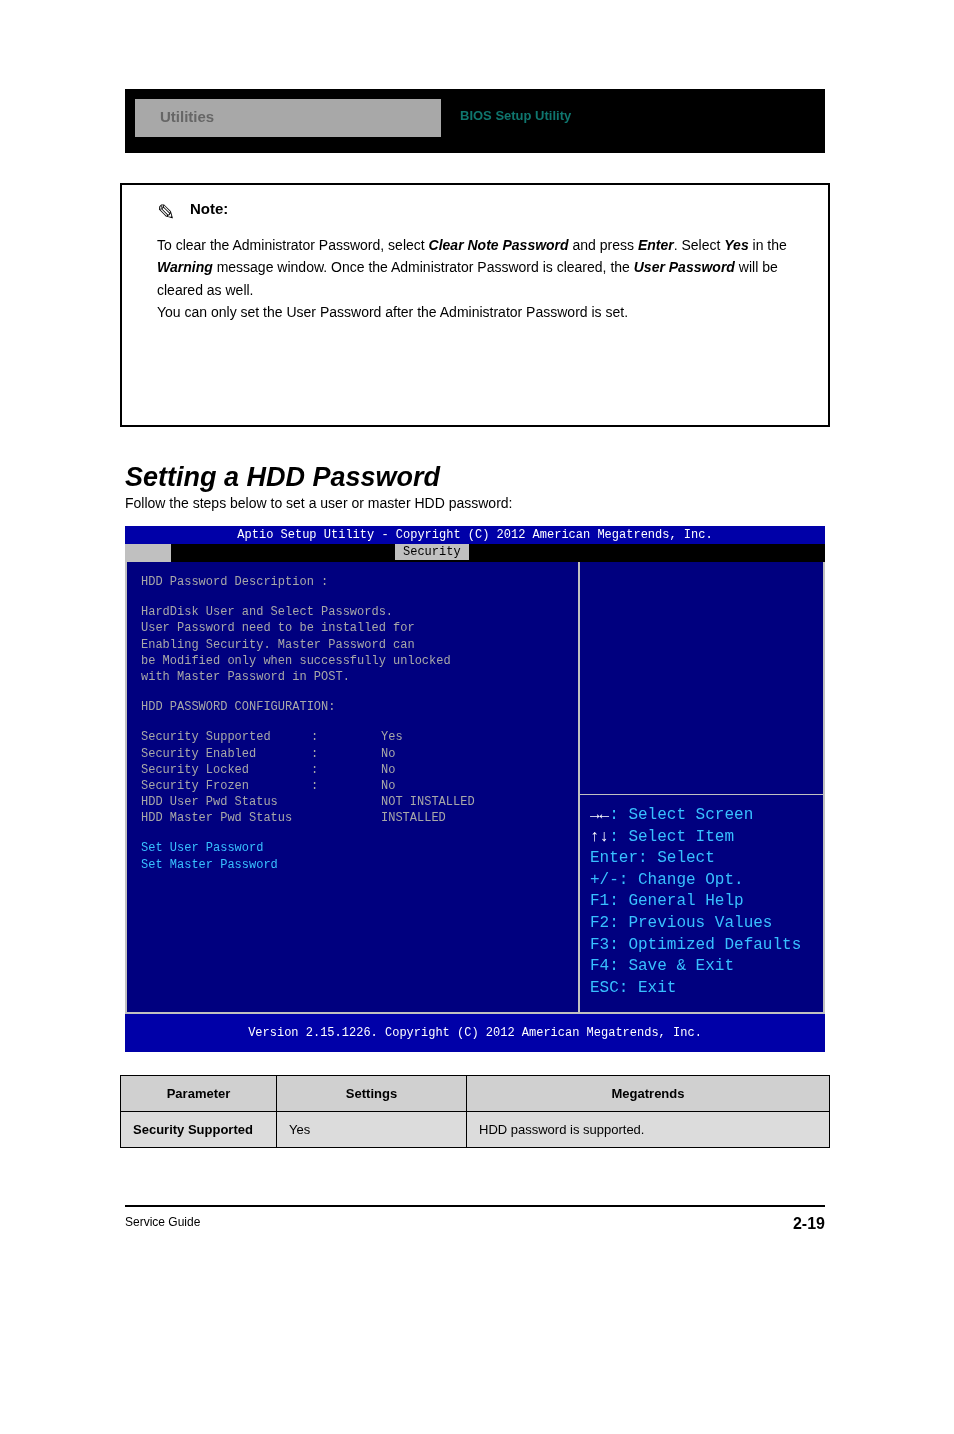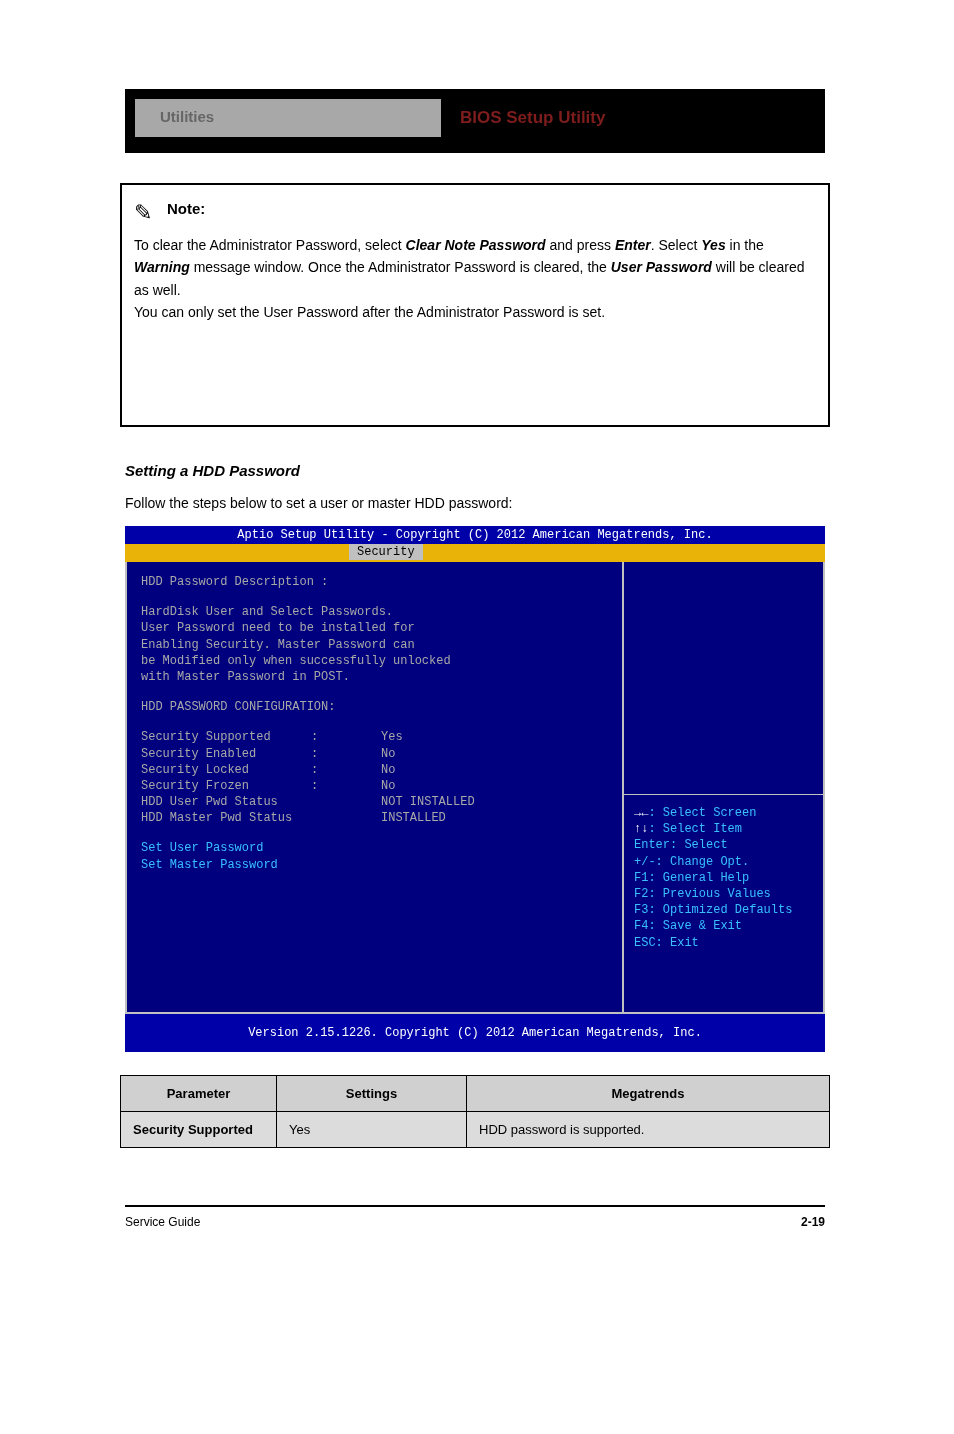--- a/index.html
+++ b/index.html
@@ -1,56 +1,56 @@
 <!DOCTYPE html>
 <html><head>
 <meta charset="utf-8">
 <style>
   * { margin: 0; padding: 0; box-sizing: border-box; }
   body { width: 954px; height: 1434px; background: #fff; font-family: Arial, sans-serif; position: relative; }
 
   .header-bar { position: absolute; left: 125px; top: 89px; width: 700px; height: 64px; background: #000; }
   .header-gray { position: absolute; left: 135px; top: 99px; width: 306px; height: 38px; background: #a8a8a8; }
   .header-text { position: absolute; left: 160px; top: 108px; font-size: 15px; font-weight: bold; color: #666; }
-  .header-right { position: absolute; left: 460px; top: 108px; color: #7f1d1d; font-size: 17px; font-weight: bold; }
+  .header-right { position: absolute; left: 460px; top: 108px; color: #0f766e; font-size: 13px; font-weight: bold; }
 
-  .note-box { position: absolute; left: 120px; top: 183px; width: 710px; height: 244px; border: 2px solid #000; padding: 15px 12px; }
+  .note-box { position: absolute; left: 120px; top: 183px; width: 710px; height: 244px; border: 2px solid #000; padding: 15px 35px; }
   .note-icon { display: inline-block; vertical-align: top; margin-right: 10px; font-size: 22px; }
   .note-title { font-weight: bold; font-size: 15px; display: inline-block; }
   .note-body { font-size: 14px; line-height: 1.6; margin-top: 8px; }
   .note-body i { font-style: italic; font-weight: bold; }
 
-  .section-heading { position: absolute; left: 125px; top: 462px; font-size: 15px; font-weight: bold; font-style: italic; }
+  .section-heading { position: absolute; left: 125px; top: 462px; font-size: 27px; font-weight: bold; font-style: italic; }
   .section-intro { position: absolute; left: 125px; top: 495px; font-size: 14px; }
 
   .bios-outer { position: absolute; left: 125px; top: 526px; width: 700px; height: 505px; background: #c0c0c0; }
   .bios-top { background: #0000a8; color: #fff; text-align: center; font-family: 'Courier New', monospace; font-size: 12px; padding: 2px 0; }
-  .bios-tabrow { background: #eab308; height: 18px; position: relative; }
+  .bios-tabrow { background: #000000; height: 18px; position: relative; margin-left: 46px; }
   .bios-tab { position: absolute; left: 224px; top: 0; background: #c0c0c0; color: #000; font-family: 'Courier New', monospace; font-size: 12px; padding: 1px 8px; }
   .bios-body { display: flex; height: 452px; }
   .bios-left { flex: 1; background: #00007f; border: 2px solid #c0c0c0; border-top: none; padding: 12px 14px; font-family: 'Courier New', monospace; font-size: 12px; color: #a8a8a8; line-height: 1.35; }
-  .bios-right { width: 201px; background: #00007f; border: 2px solid #c0c0c0; border-top: none; border-left: none; padding: 12px 10px; font-family: 'Courier New', monospace; font-size: 12px; color: #38c0ff; line-height: 1.35; position: relative; }
+  .bios-right { width: 245px; background: #00007f; border: 2px solid #c0c0c0; border-top: none; border-left: none; padding: 12px 10px; font-family: 'Courier New', monospace; font-size: 16px; color: #38c0ff; line-height: 1.35; position: relative; }
   .bios-sep { border-top: 1px solid #c0c0c0; margin: 10px -10px 10px -10px; }
   .bios-left .row { display: flex; }
   .bios-left .lbl { width: 170px; }
   .bios-left .col { width: 70px; }
   .bios-left .val { }
   .link-item { color: #38c0ff; }
   .help-block { position: absolute; top: 222px; left: 10px; right: 10px; }
   .bios-bottom { background: #0000a8; color: #fff; text-align: center; font-family: 'Courier New', monospace; font-size: 12px; padding: 12px 0; }
   .arrow-white { color: #fff; }
 
   .tbl { position: absolute; left: 120px; top: 1075px; width: 710px; border-collapse: collapse; }
   .tbl td { border: 1.5px solid #000; background: #dcdcdc; padding: 10px 12px; font-size: 13px; }
   .tbl .hdr { font-weight: bold; text-align: center; background: #d0d0d0; }
   .tbl .rowhdr { font-weight: bold; }
 
   .footer-line { position: absolute; left: 125px; top: 1205px; width: 700px; border-top: 2px solid #000; }
   .footer-left { position: absolute; left: 125px; top: 1215px; font-size: 12px; }
-  .footer-right { position: absolute; right: 129px; top: 1215px; font-size: 12px; font-weight: bold; }
+  .footer-right { position: absolute; right: 129px; top: 1215px; font-size: 16px; font-weight: bold; }
 </style>
 </head>
 <body>
 
 <div class="header-bar"></div>
 <div class="header-gray"></div>
 <div class="header-text">Utilities</div>
 <div class="header-right">BIOS Setup Utility</div>
 
 <div class="note-box">

